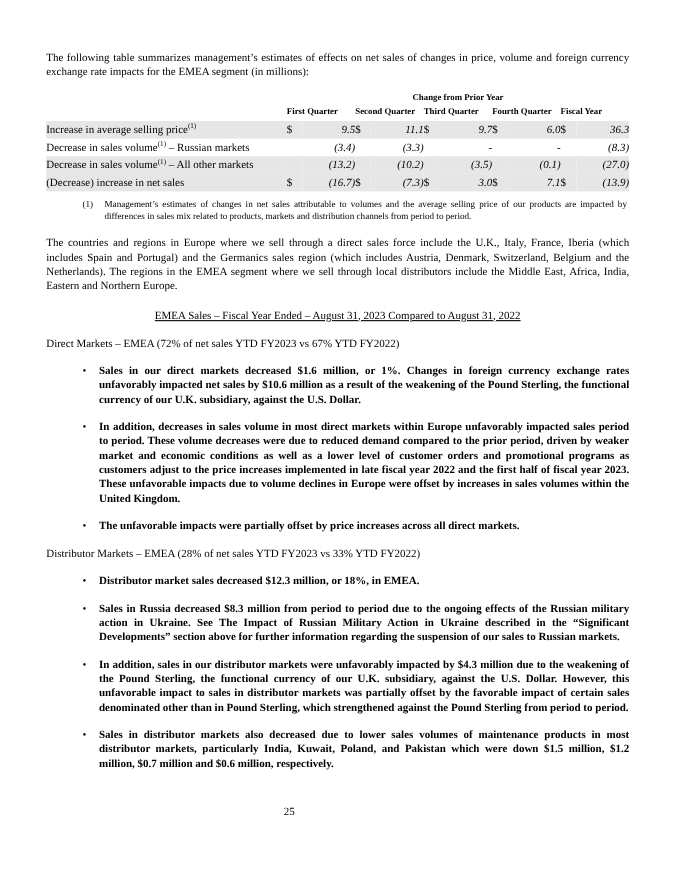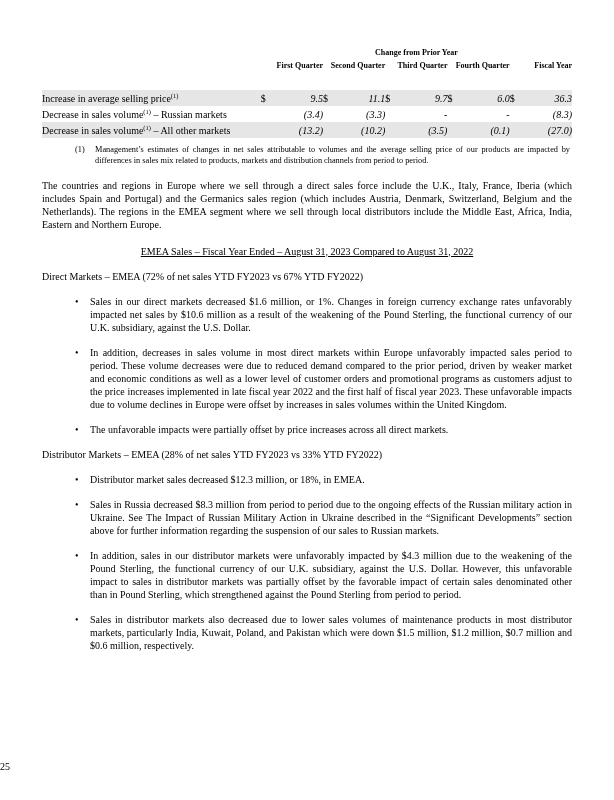--- a/index.html
+++ b/index.html
@@ -10,21 +10,21 @@
   }
   .page { position:relative; width:614px; height:800px; overflow:hidden; }
   .content { padding:46px 42px 0 42px; font-size:10px; line-height:13px; }
 
   .para { text-align:justify; margin:0 0 12px 0; }
 
   
   table.fin { border-collapse:collapse; width:100%; margin:2px 0 7px 0; table-layout:fixed; }
   table.fin th { font-weight:bold; font-size:8px; line-height:9.5px; padding:0; }
   table.fin th.spanner { text-align:center; padding-bottom:3px; }
-  table.fin th.colhead { text-align:right; vertical-align:bottom; padding-bottom:20px; }
+  table.fin th.colhead { text-align:left; vertical-align:bottom; padding-bottom:4px; }
   table.fin td { font-size:10px; line-height:13px; padding:1.5px 0; vertical-align:bottom; }
   table.fin col.lbl { width:218px; }
   table.fin col.dol { width:14px; }
   table.fin col.val { width:48px; }
   td.rowlabel { text-align:left; padding-left:2px; }
   td.dollar { text-align:left; }
   td.num { text-align:right; padding-right:5px;font-style:italic; }
   tr.shade td { background:#e6e6e6; }
   sup { font-size:6.5px; vertical-align:super; line-height:0; }
 
@@ -34,33 +34,34 @@
   .footnote .fn-text { flex:1; text-align:justify; padding-right:2px; }
 
   .heading-underline {
     text-decoration:underline;
     margin:14px 0 12px 0; text-align:center;
   }
   .heading-italic { margin:12px 0 12px 0; text-align:left; }
 
   .bullet { display:flex; margin:12px 0 0 0; }
   .bullet .marker { flex:0 0 15px; margin-left:33px; }
-  .bullet .text { flex:1; text-align:justify; }
+  .bullet .text { flex:1; text-align:justify;font-weight:bold; }
 
   .page-number {
-    position:absolute; left:0; top:761px; width:526px;
-    text-align:left; font-size:10px;
+    position:absolute; left:0; top:733px; width:526px;
+    text-align:center; font-size:10px;
   }
 </style>
 </head>
 <body>
 
 <div class="page">
   <div class="content">
 
+    <p class="para">The following table summarizes management’s estimates of effects on net sales of changes in price, volume and foreign currency exchange rate impacts for the EMEA segment (in millions):</p>
 
     <table class="fin">
       <colgroup>
         <col class="lbl">
         <col class="dol">
           <col class="val">
         <col class="dol">
           <col class="val">
         <col class="dol">
           <col class="val">
@@ -116,20 +117,33 @@
             <td class="num">(13.2)</td>
           <td class="dollar"></td>
             <td class="num">(10.2)</td>
           <td class="dollar"></td>
             <td class="num">(3.5)</td>
           <td class="dollar"></td>
             <td class="num">(0.1)</td>
           <td class="dollar"></td>
             <td class="num">(27.0)</td>
         </tr>
+        <tr class="shade">
+          <td class="rowlabel"><span>(Decrease) increase in net sales</span><sup></sup><span></span></td>
+          <td class="dollar">$</td>
+            <td class="num">(16.7)</td>
+          <td class="dollar">$</td>
+            <td class="num">(7.3)</td>
+          <td class="dollar">$</td>
+            <td class="num">3.0</td>
+          <td class="dollar">$</td>
+            <td class="num">7.1</td>
+          <td class="dollar">$</td>
+            <td class="num">(13.9)</td>
+        </tr>
       </tbody>
     </table>
 
     <div class="footnote">
       <div class="fn-marker">(1)</div>
       <div class="fn-text">Management’s estimates of changes in net sales attributable to volumes and the average selling price of our products are impacted by differences in sales mix related to products, markets and distribution channels from period to period.</div>
     </div>
 
     <p class="para" style="margin-top:12px;">The countries and regions in Europe where we sell through a direct sales force include the U.K., Italy, France, Iberia (which includes Spain and Portugal) and the Germanics sales region (which includes Austria, Denmark, Switzerland, Belgium and the Netherlands). The regions in the EMEA segment where we sell through local distributors include the Middle East, Africa, India, Eastern and Northern Europe.</p>
 

